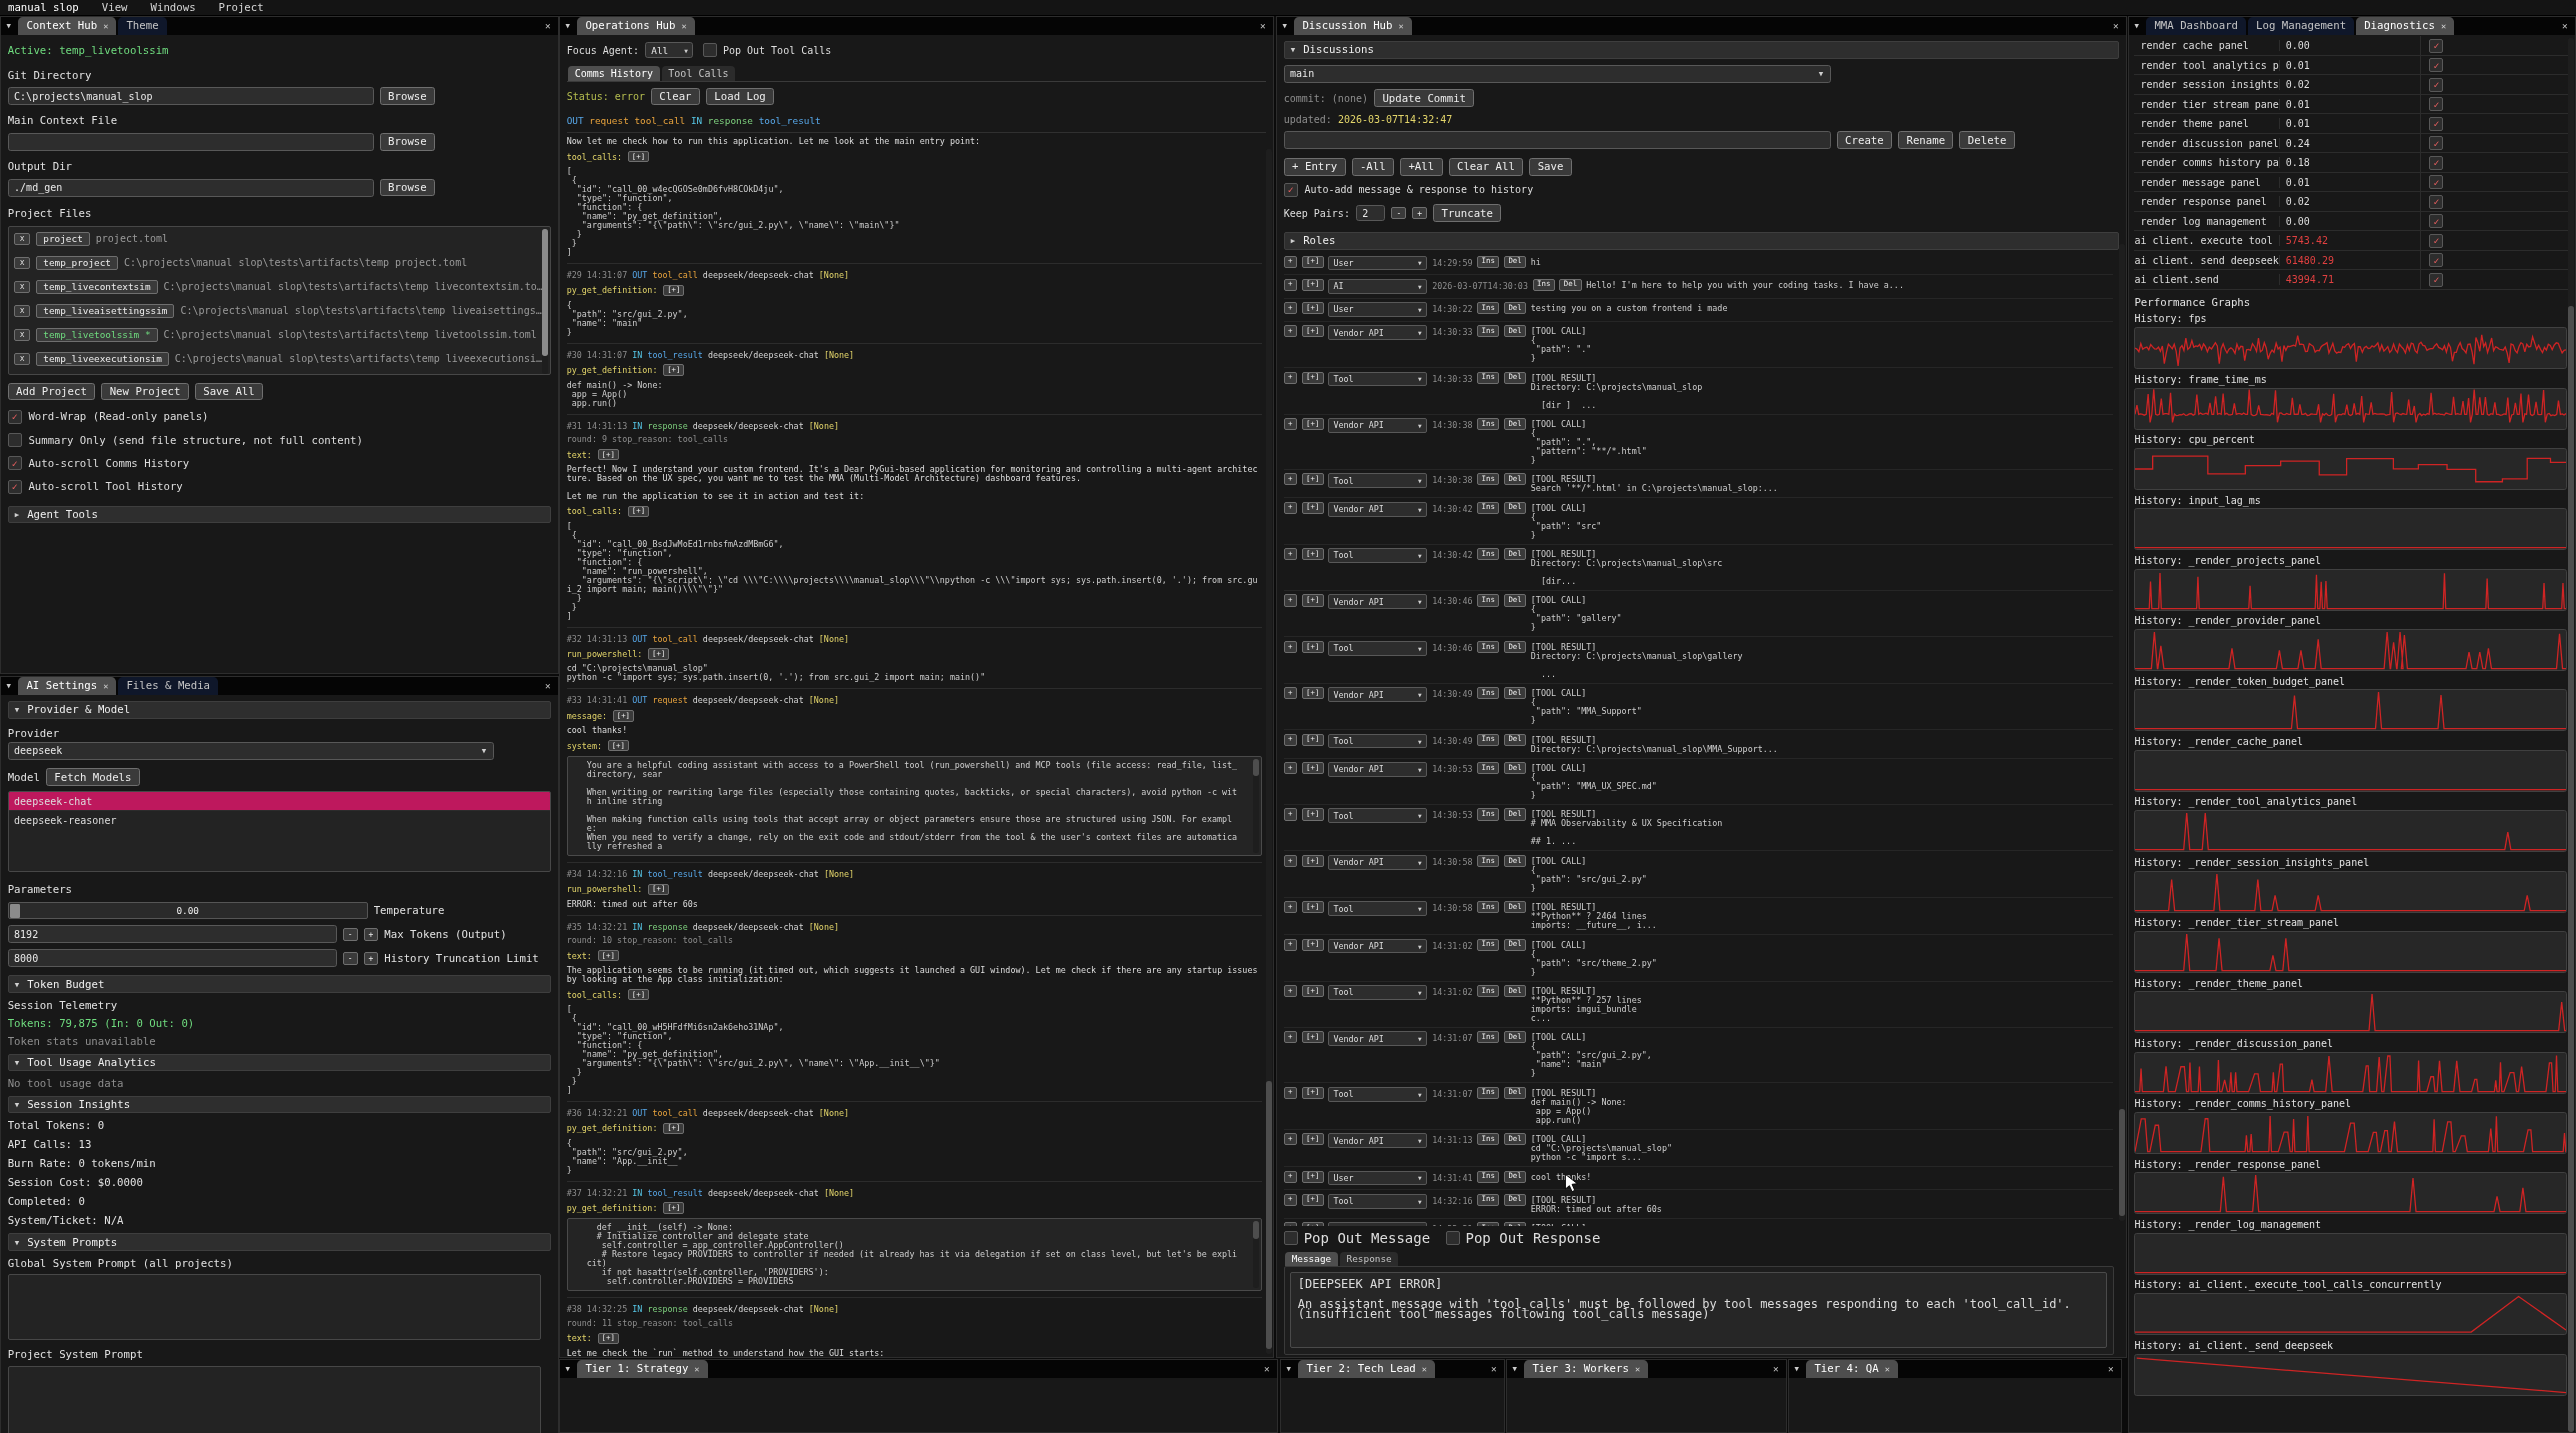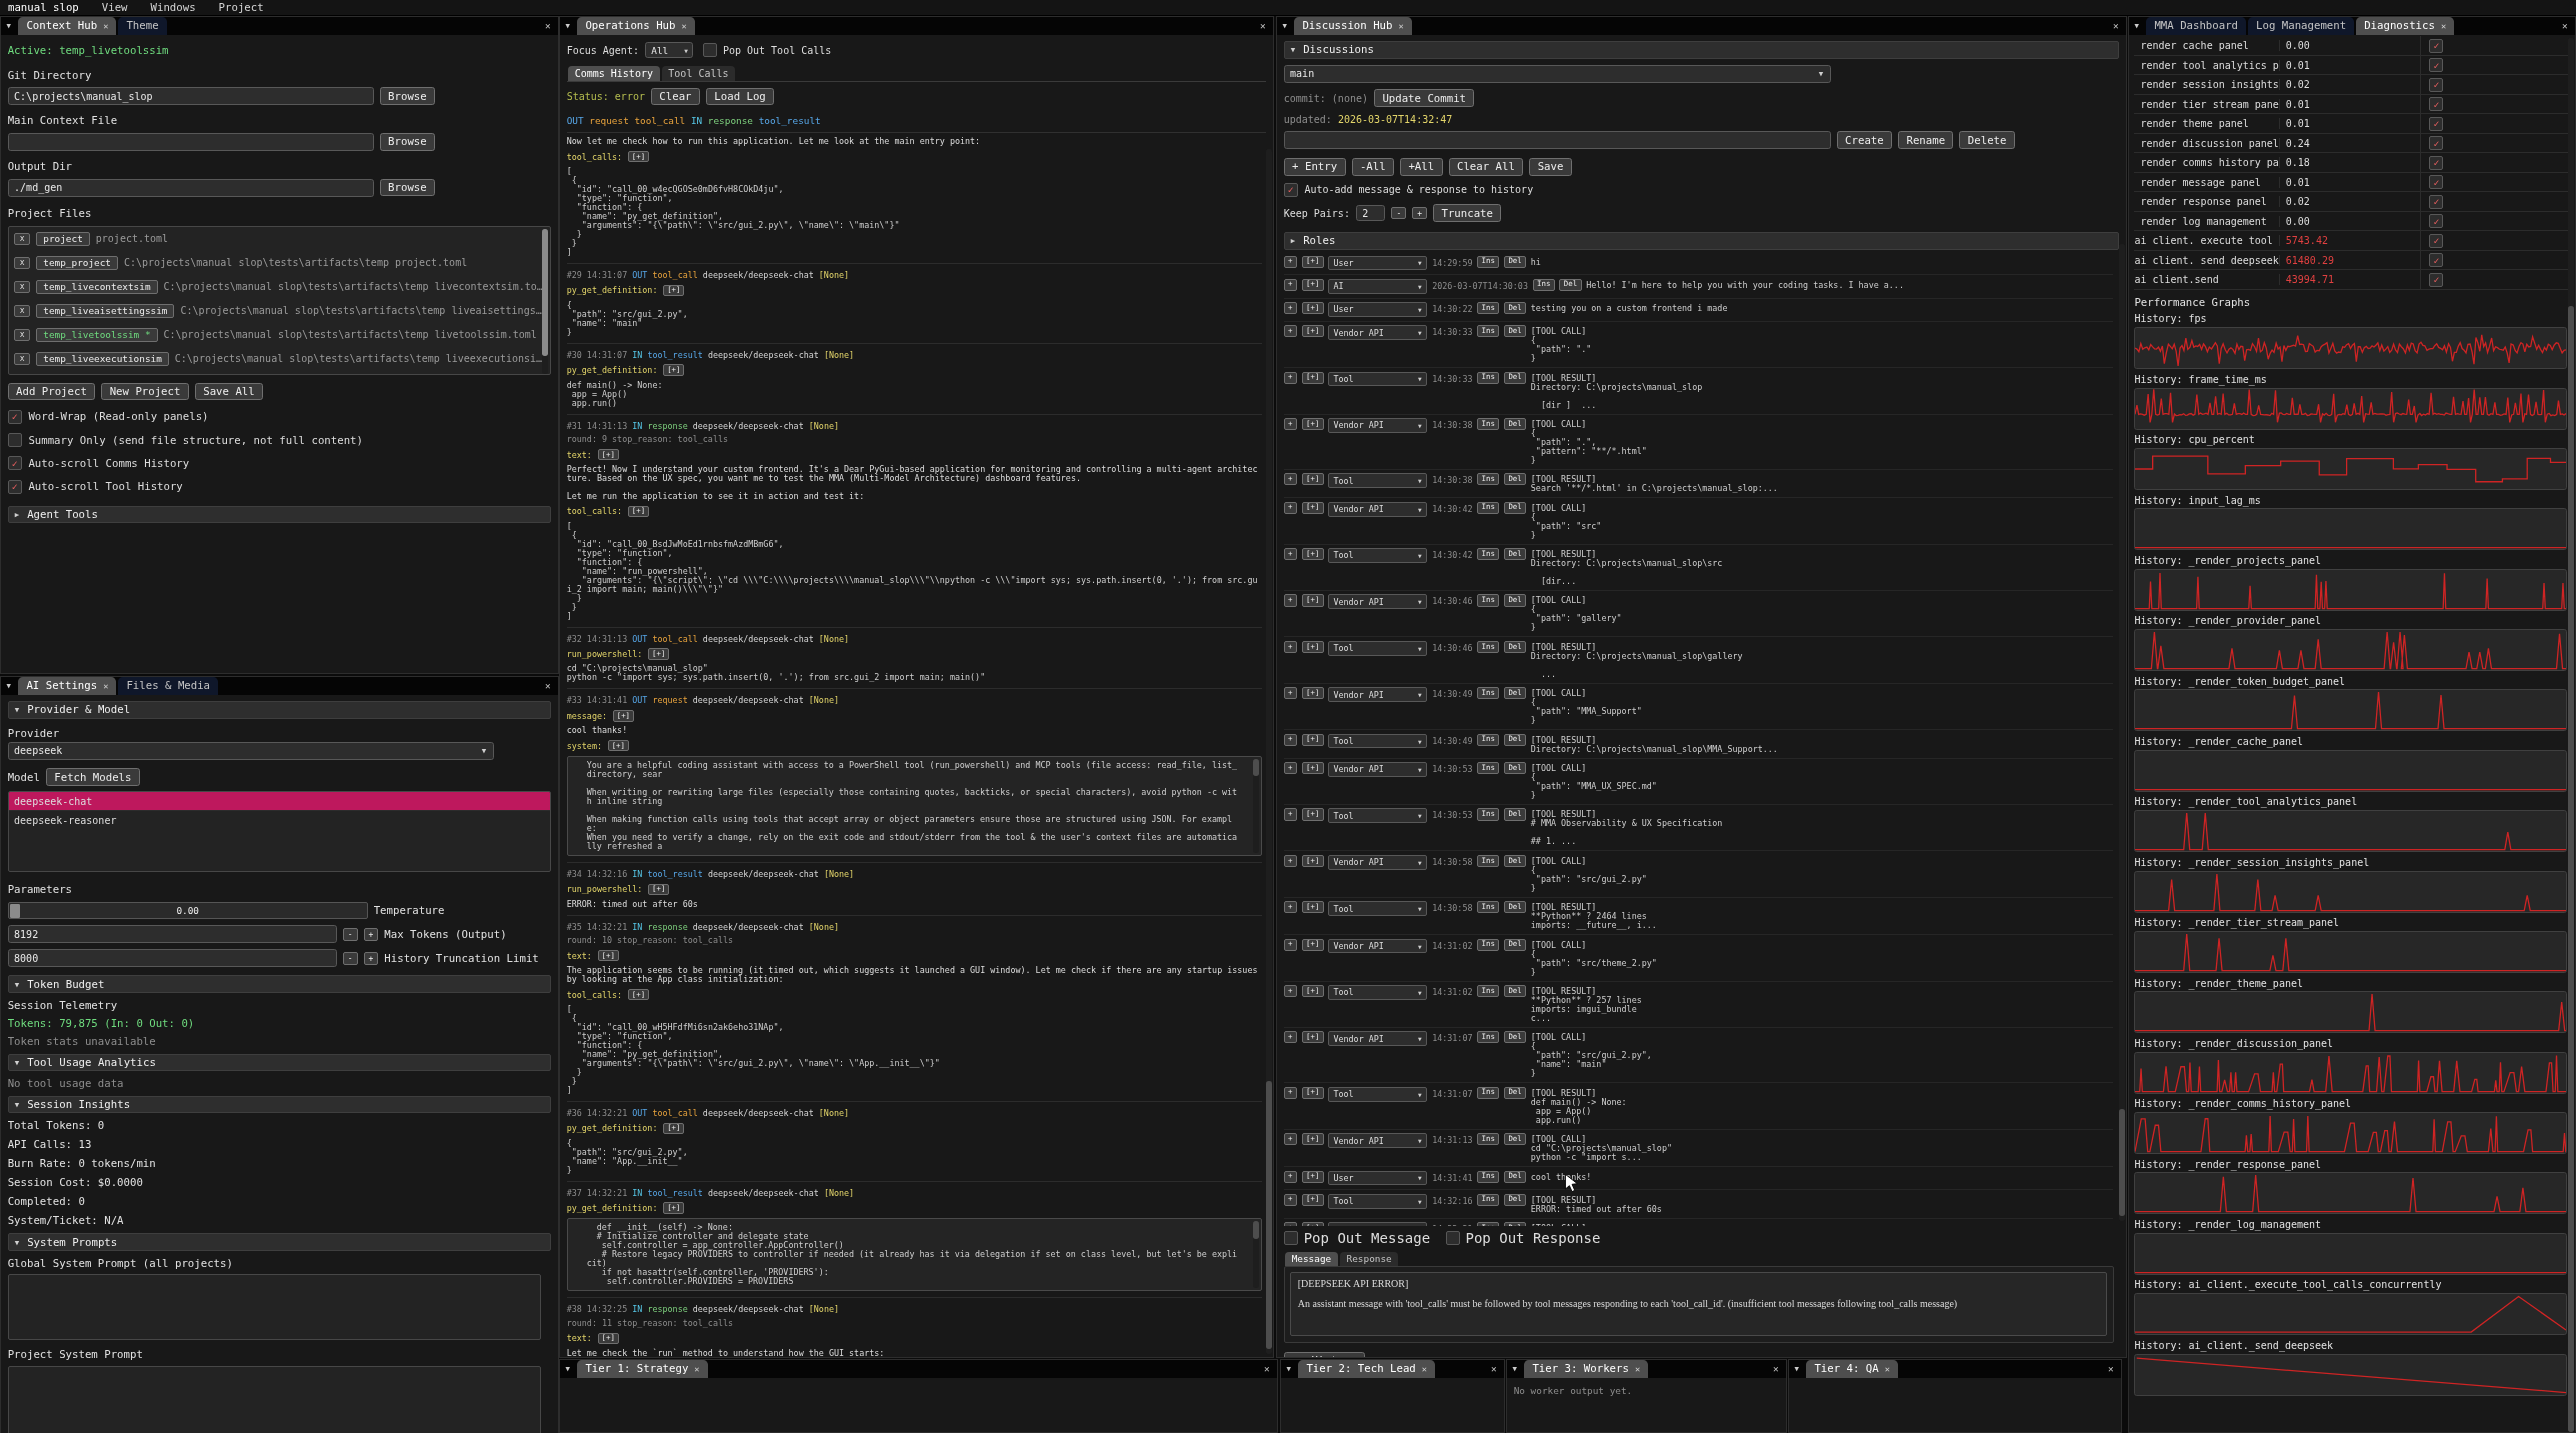--- a/index.html
+++ b/index.html
@@ -73,21 +73,21 @@
   .diag-row { display:flex; height:19.5px; align-items:center; border-bottom:0.7px solid #2c2c2c; font-size:10px; }
   .diag-row .dn { width:146px; min-width:146px; overflow:hidden; white-space:nowrap; border-right:0.7px solid #2c2c2c; }
   .diag-row .dv { width:141px; min-width:141px; padding-left:5.4px; border-right:0.7px solid #2c2c2c; height:100%; display:flex; align-items:center;}
   .diag-row .dv.red { color:#e04040; }
   .graph-group { margin-bottom:4.7px; }
   .graph-label { font-size:10px; margin:2.7px 0 2.7px 0; color:#e2e2e2; }
   .graph-box { width:433px; height:42px; background:#272727; border:0.7px solid #404040; border-radius:2.7px; overflow:hidden; }
   .graph-box svg { width:100%; height:100%; display:block; }
   .errbox-outer { background:#1d1d1d; border:0.7px solid #3a3a3a; border-radius:2px; padding:5.4px; }
   .errbox-inner { background:#262626; border:0.7px solid #4a4a4a; border-radius:2px; padding:6px 6.7px;
-                  font-size:10px; line-height:10px; white-space:pre-wrap; height:64px; color:#dcdcdc;font-family:Liberation Serif, serif; }
+                  font-size:12px; line-height:10px; white-space:pre-wrap; height:76px; color:#dcdcdc; }
   .slider { position:relative; background:#2a2a2a; border:0.7px solid #555; border-radius:2px; height:17.4px;
             display:flex; align-items:center; justify-content:center; font-size:9.4px; color:#eee; }
   .slider .grab { position:absolute; left:1.3px; top:1.3px; width:10px; height:13.4px; background:#8b8b8b; border-radius:1.3px; }
   .mrow { display:flex; gap:6px; align-items:center; }
   .lrow { display:flex; gap:6px; align-items:center; font-size:10px; }
   .filerow { display:flex; gap:6px; align-items:center; height:24px; padding:0 5.4px; font-size:10px; white-space:nowrap; }
   .filerow .xbtn { background:#3a3a3a; border:0.7px solid #6f6f6f; border-radius:2px; font-size:8px; padding:0.7px 4.7px; color:#ddd; }
   .filerow .namebtn { background:#3a3a3a; border:0.7px solid #6f6f6f; border-radius:2px; font-size:9.4px; padding:0.7px 6px; color:#eee; }
   .filerow.activep .namebtn { color:#6fdc7f; }
   .filerow .fpath { color:#9a9a9a; overflow:hidden; text-overflow:ellipsis; }
@@ -967,23 +967,20 @@
 </div>
 <div class="window" style="left:1506px; top:1359px; width:281px; height:74px;">
   <div class="tabbar">
     <span class="collapse">▼</span>
     <div class="tab active">
       <span>Tier 3: Workers</span>
       <span class="tx">✕</span>
     </div>
     <span class="winx">✕</span>
   </div>
-  <div class="content">
-    <span class="dim" style="font-size:9.4px;">No worker output yet.</span>
-  </div>
 </div>
 <div class="window" style="left:1788px; top:1359px; width:334px; height:74px;">
   <div class="tabbar">
     <span class="collapse">▼</span>
     <div class="tab active">
       <span>Tier 4: QA</span>
       <span class="tx">✕</span>
     </div>
     <span class="winx">✕</span>
   </div>

